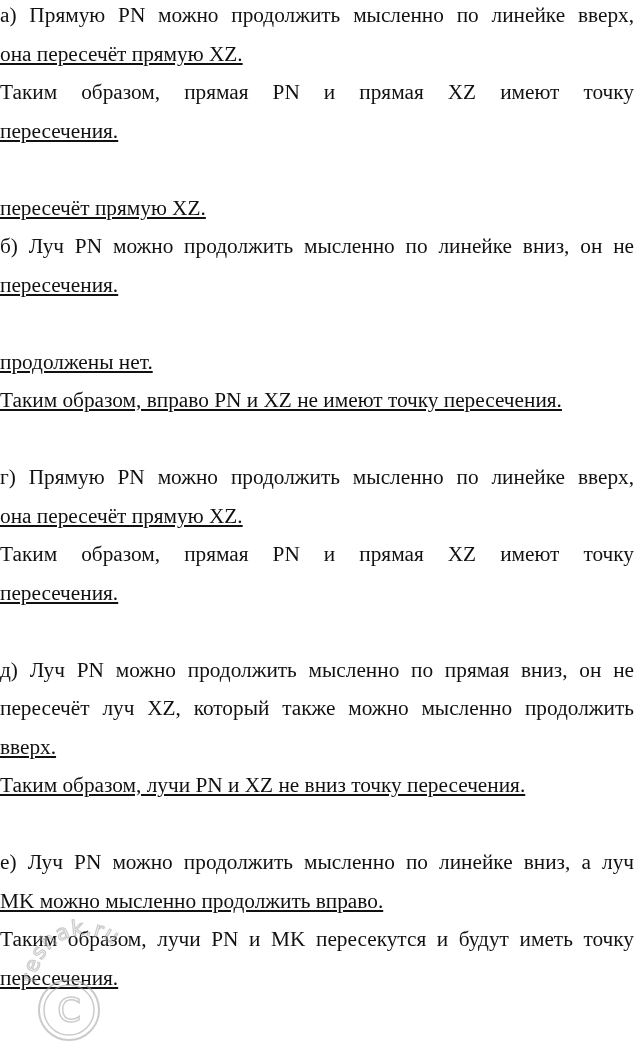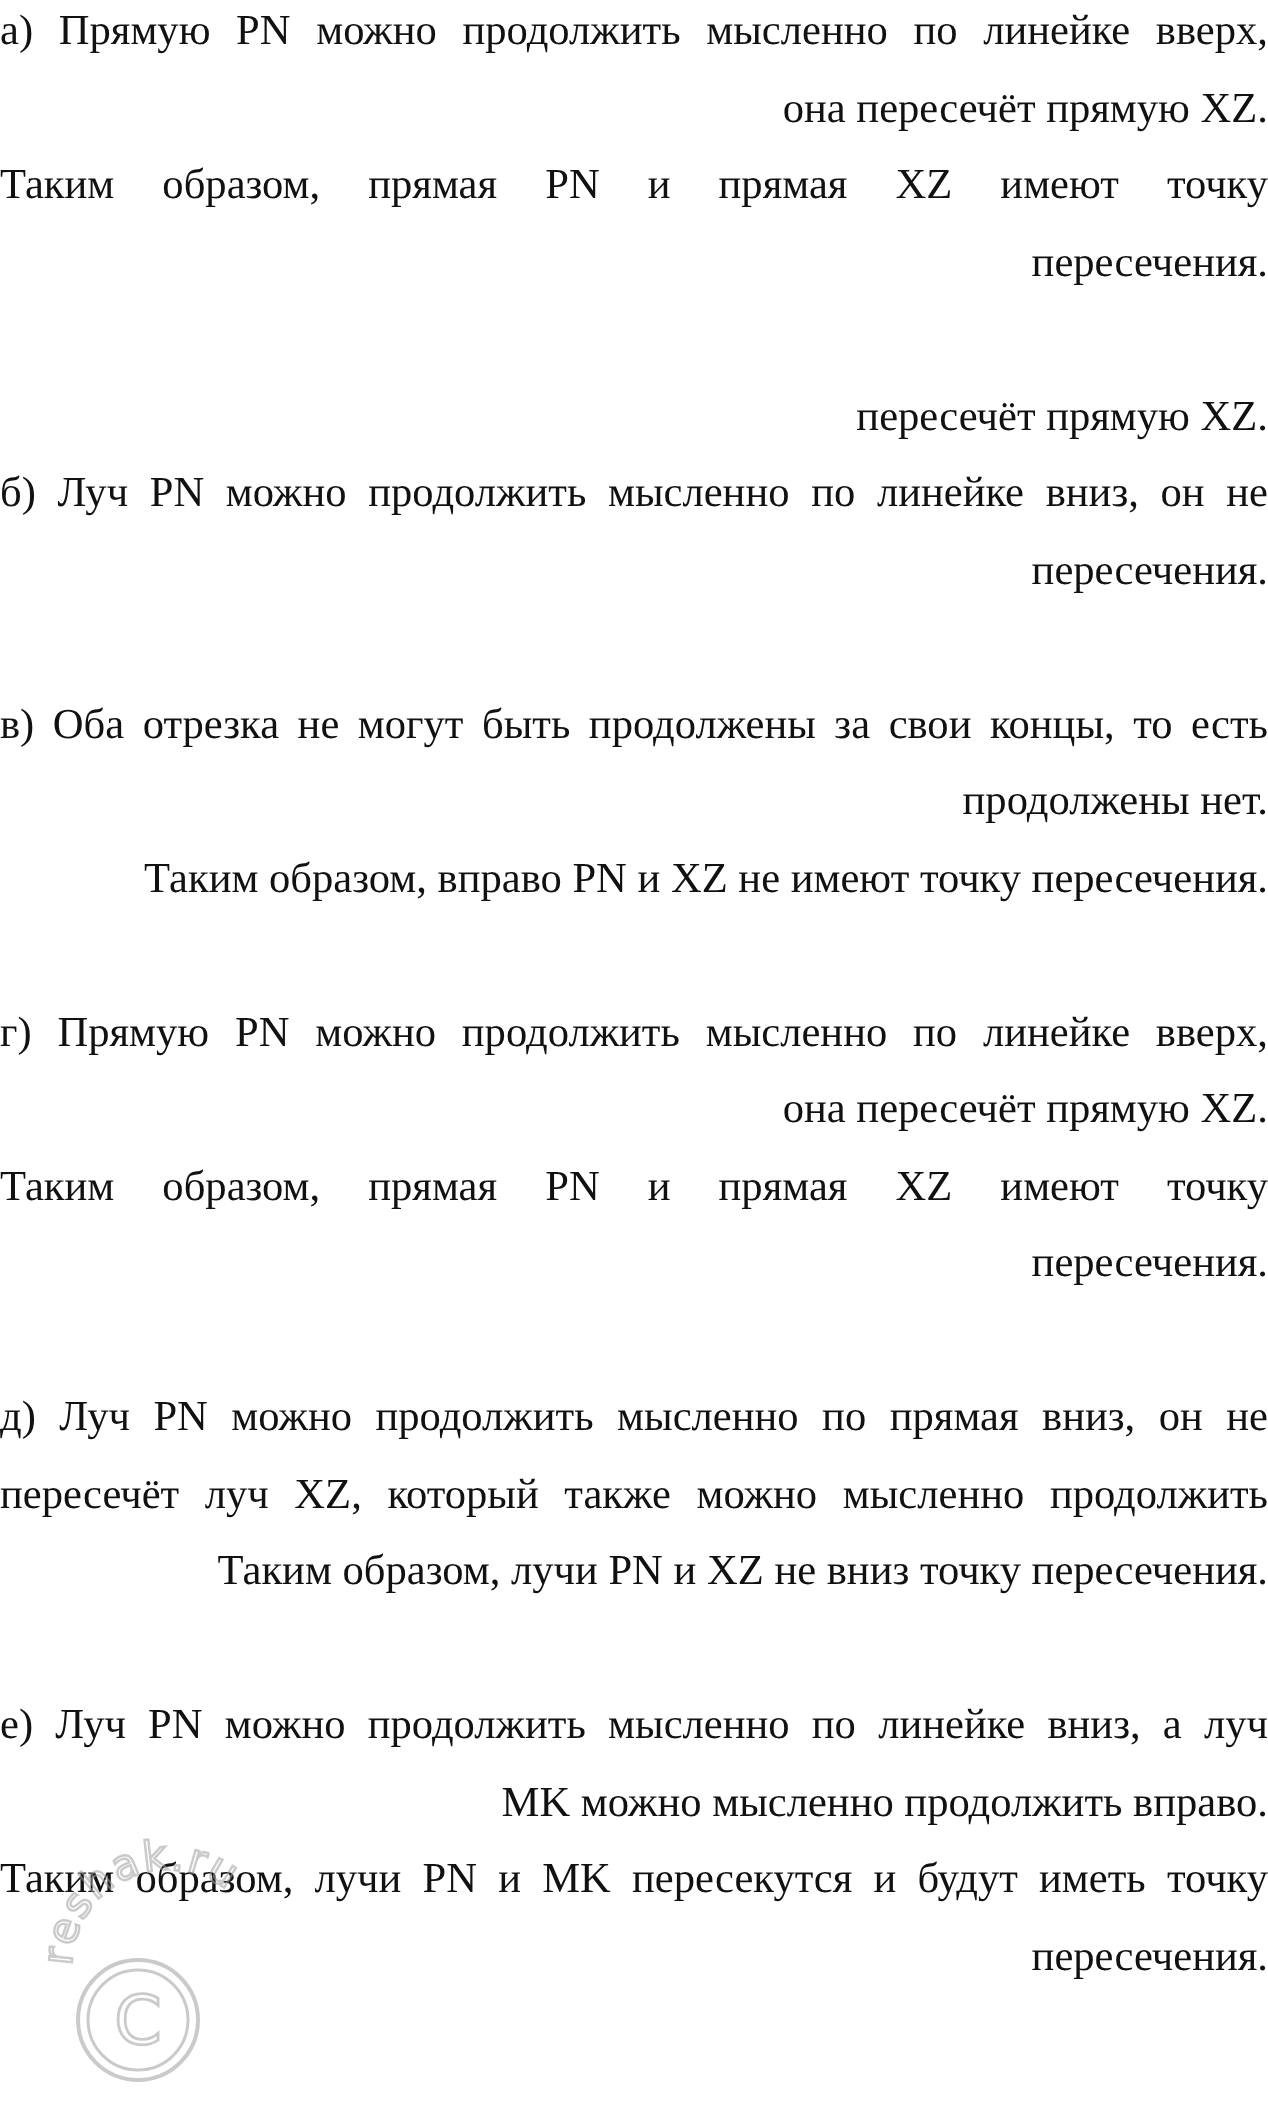--- a/index.html
+++ b/index.html
@@ -31,21 +31,22 @@
       height: 38.5px;
       white-space: nowrap;
       overflow: hidden;
     }
     .line.justify {
       text-align: justify;
       text-align-last: justify;
       white-space: normal;
     }
     .line.left {
-      text-align: right;
+      text-align: left;
+      text-decoration: underline;
     }
     .watermark {
       position: absolute;
       left: 14px;
       top: 905px;
       width: 130px;
       height: 150px;
       pointer-events: none;
       opacity: 0.55;
     }
@@ -62,35 +63,35 @@
     <span class="line left">пересечения.</span>
   </div>
 
   <div class="para">
     <span class="line left">пересечёт прямую XZ.</span>
     <span class="line justify">б) Луч PN можно продолжить мысленно по линейке вниз, он не</span>
     <span class="line left">пересечения.</span>
   </div>
 
   <div class="para">
-    <span class="line justify">в) Оба отрезка не могут быть продолжены за свои концы, то есть</span>
     <span class="line left">продолжены нет.</span>
     <span class="line left">Таким образом, вправо PN и XZ не имеют точку пересечения.</span>
   </div>
 
   <div class="para">
     <span class="line justify">г) Прямую PN можно продолжить мысленно по линейке вверх,</span>
     <span class="line left">она пересечёт прямую XZ.</span>
     <span class="line justify">Таким образом, прямая PN и прямая XZ имеют точку</span>
     <span class="line left">пересечения.</span>
   </div>
 
   <div class="para">
     <span class="line justify">д) Луч PN можно продолжить мысленно по прямая вниз, он не</span>
     <span class="line justify">пересечёт луч XZ, который также можно мысленно продолжить</span>
+    <span class="line left">вверх.</span>
     <span class="line left">Таким образом, лучи PN и XZ не вниз точку пересечения.</span>
   </div>
 
   <div class="para">
     <span class="line justify">е) Луч PN можно продолжить мысленно по линейке вниз, а луч</span>
     <span class="line left">MK можно мысленно продолжить вправо.</span>
     <span class="line justify">Таким образом, лучи PN и MK пересекутся и будут иметь точку</span>
     <span class="line left">пересечения.</span>
   </div>
 

